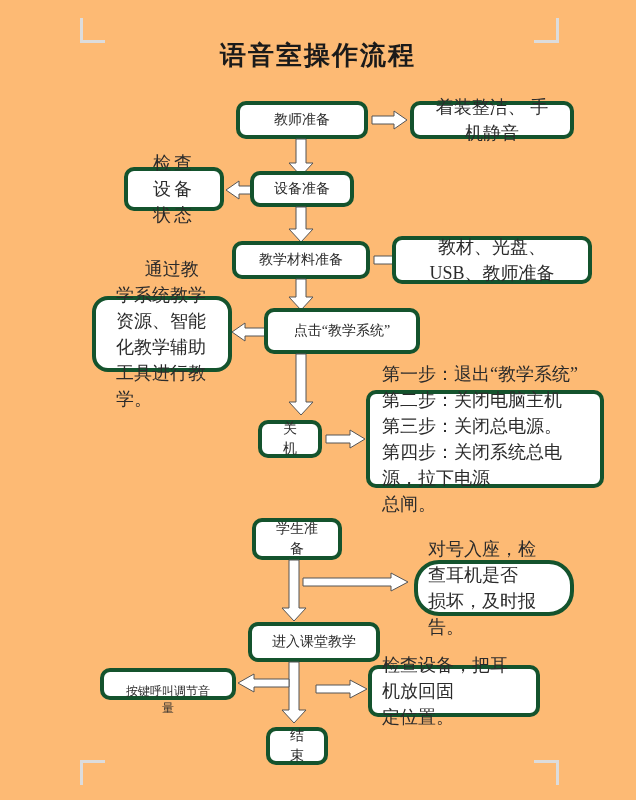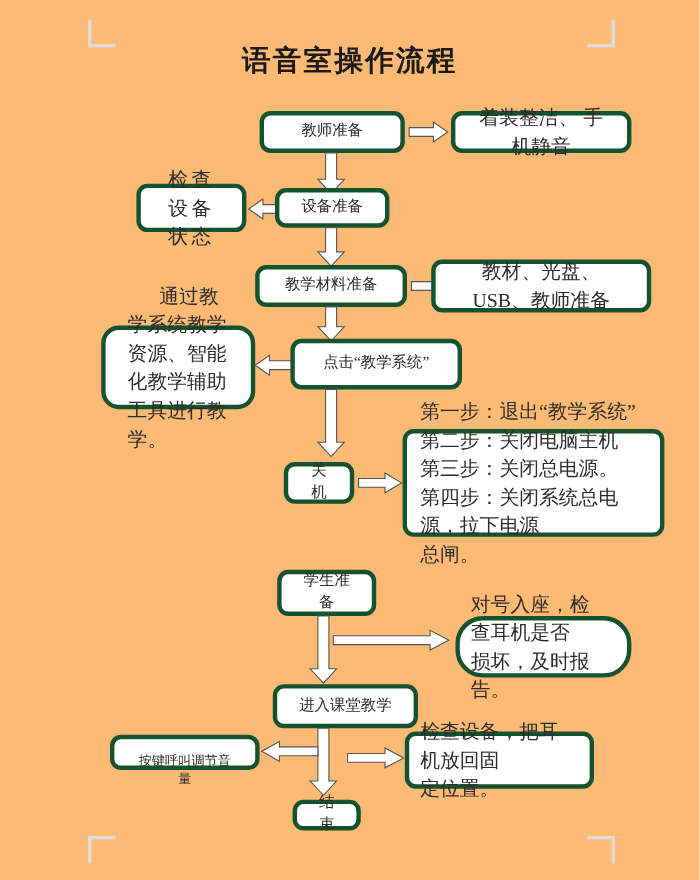--- a/index.html
+++ b/index.html
@@ -233,17 +233,17 @@
     <svg width="52" height="20" viewBox="0 0 52 20">
       <polygon points="0,6 34,6 34,1 51,10 34,19 34,14 0,14" fill="#ffffff" stroke="#555555" stroke-width="1"></polygon>
     </svg>
   </div>
 
   <div class="node left-text" style="left:368px; top:665px; width:172px; height:52px; padding-left:10px;">
     <span class="txt small">检查设备，把耳机放回固
 定位置。</span>
   </div>
 
-  <div class="node" style="left:266px; top:727px; width:62px; height:28px;">
+  <div class="node" style="left:266px; top:727px; width:62px; height:38px;">
     <span class="txt">结束</span>
   </div>
 
 </div>
 
 </body></html>

